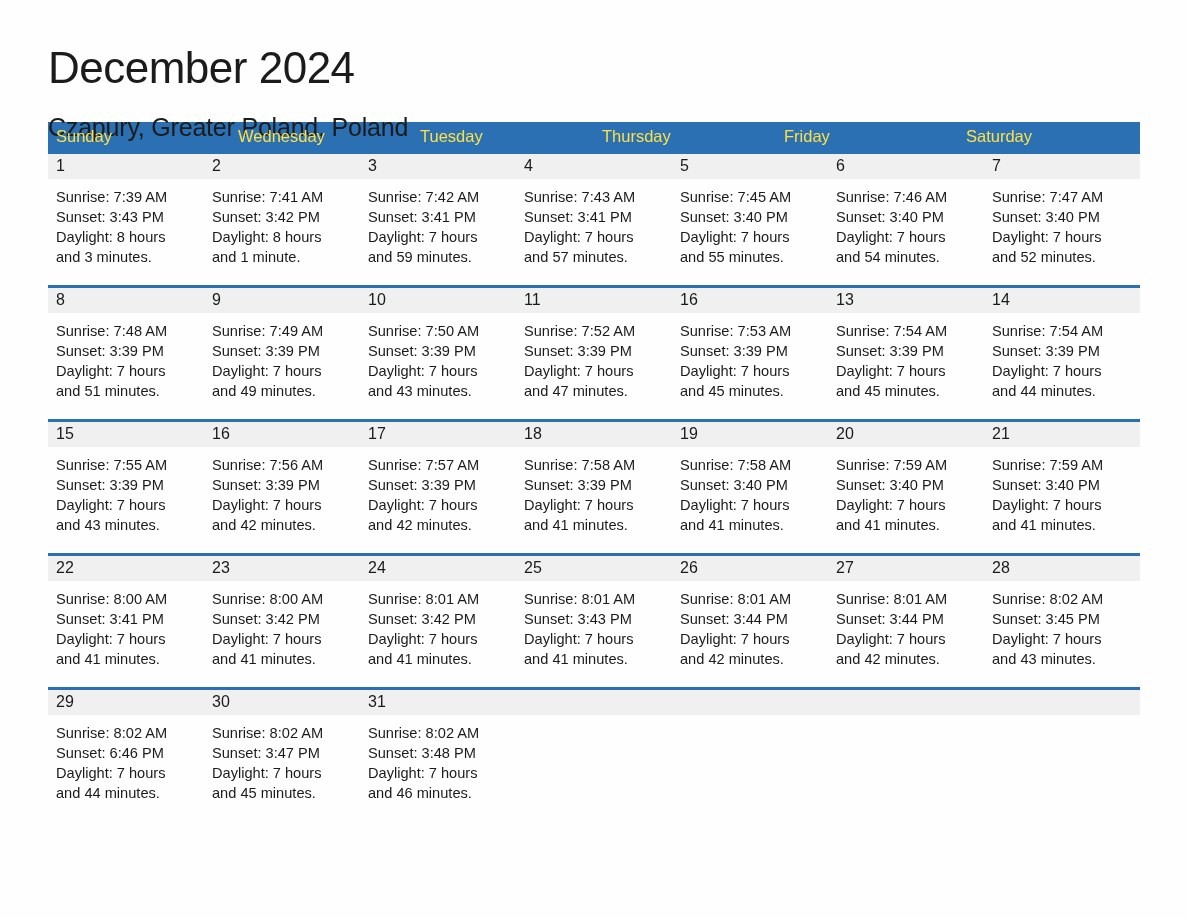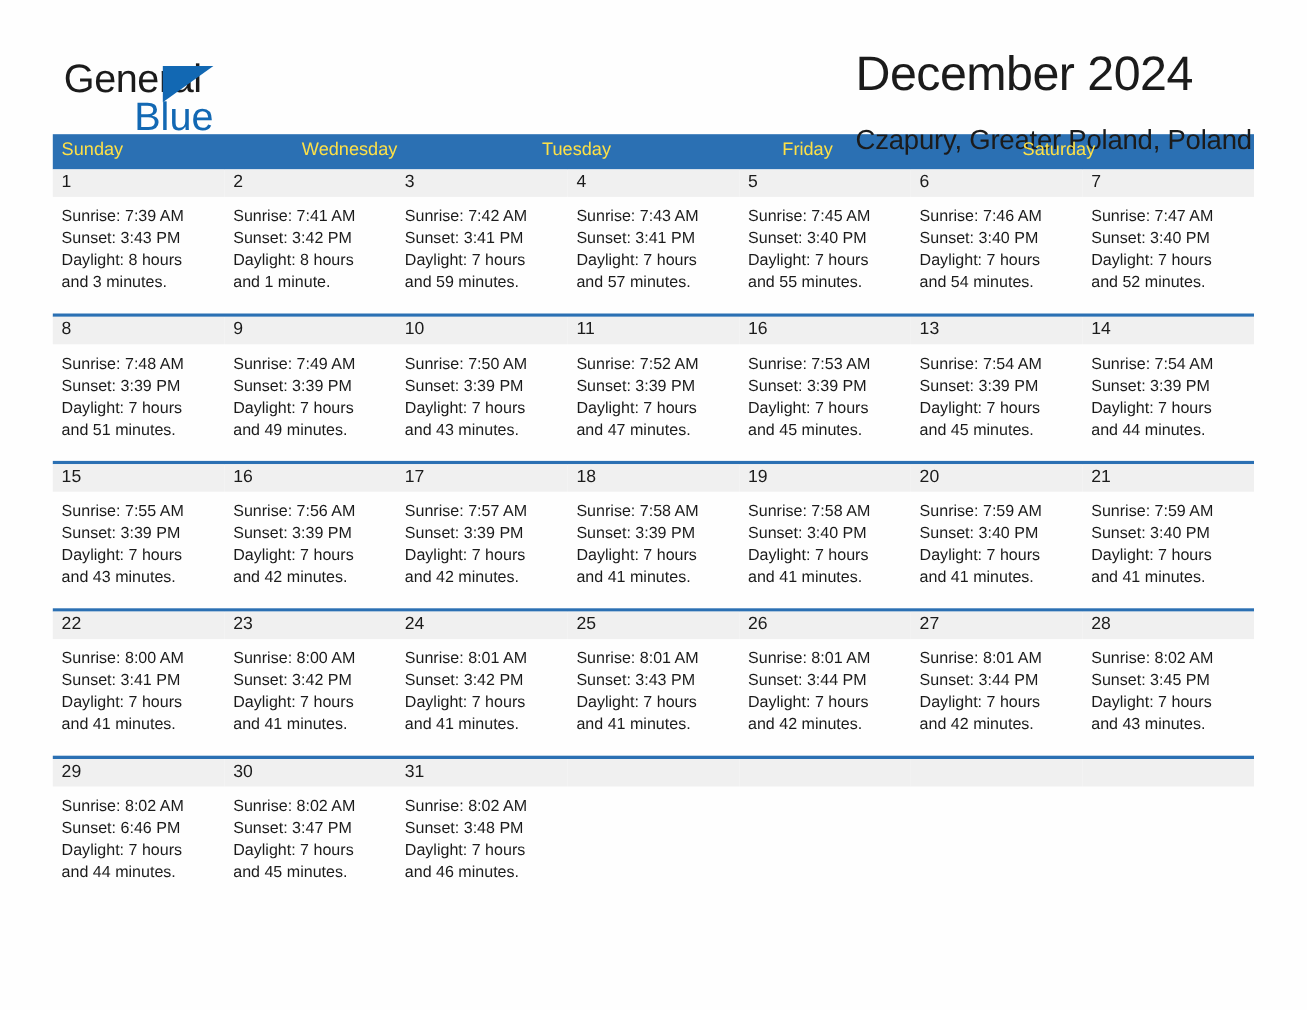--- a/index.html
+++ b/index.html
@@ -67,36 +67,32 @@
   .dayinfo div { white-space: nowrap; }
   .daycell.empty .dayinfo { visibility: hidden; }
   .daycell.empty .daynum { }
 </style>
 </head>
 <body>
 
 <div class="page">
 
   <div class="topbar">
-    <div class="logo">
-      <span class="logo-general">General</span>
-      <span class="logo-tri"></span>
-      <span class="logo-blue">Blue</span>
-    </div>
     <div class="titles">
       <div class="cal-title">December 2024</div>
       <div class="cal-subtitle">Czapury, Greater Poland, Poland</div>
     </div>
   </div>
 
   <div class="calendar">
     <div class="week-head">
         <div class="hcell">Sunday</div>
         <div class="hcell">Wednesday</div>
         <div class="hcell">Tuesday</div>
+        <div class="hcell">Thursday</div>
         <div class="hcell">Friday</div>
         <div class="hcell">Saturday</div>
       </div>
     <div id="weeks-container">
         <div class="week">
           <div class="daycell">
             <div class="daynum">1</div>
             <div class="dayinfo">
               <div>Sunrise: 7:39 AM</div>
               <div>Sunset: 3:43 PM</div>

